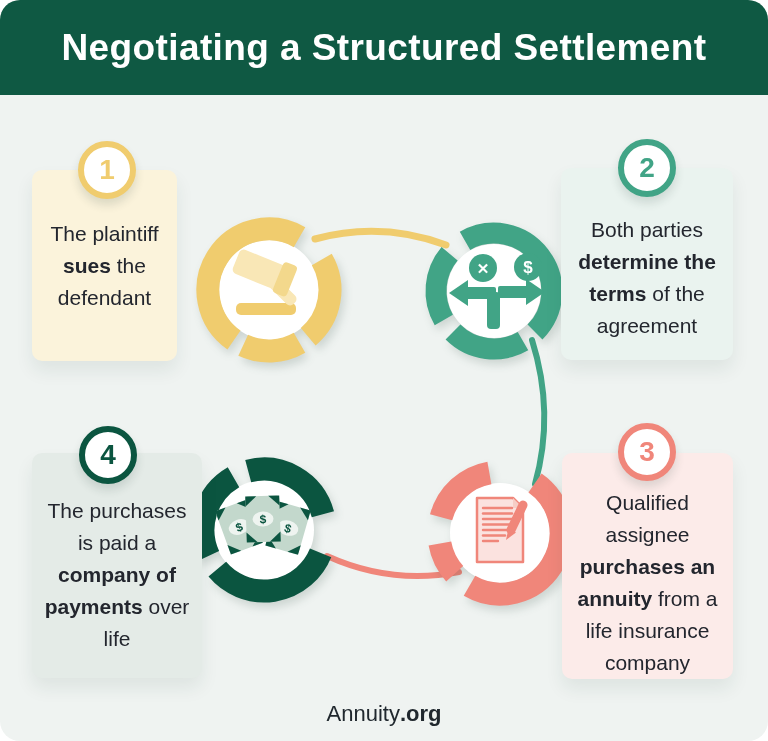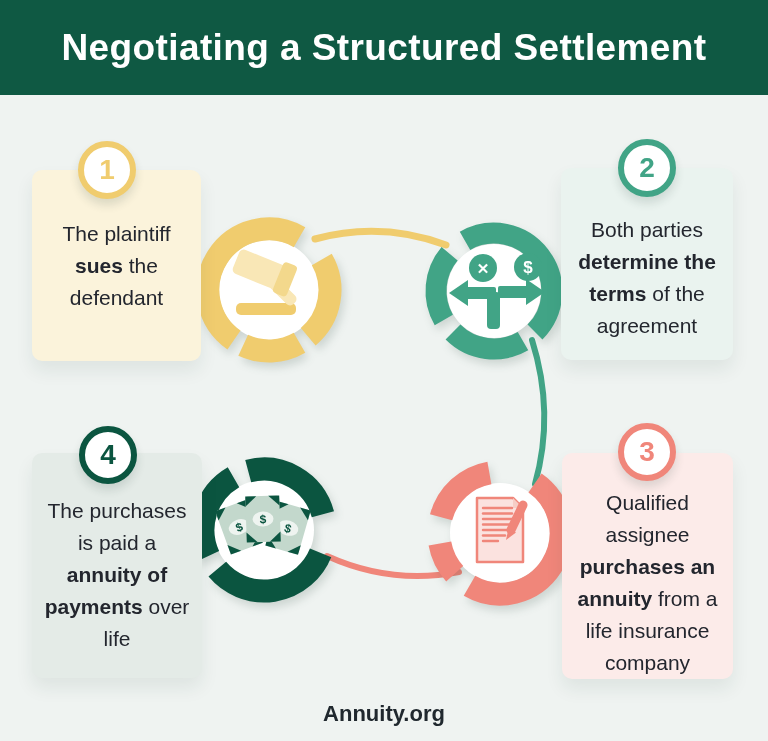--- a/index.html
+++ b/index.html
@@ -1,20 +1,21 @@
 <!DOCTYPE html>
 <html style="--page-bg: #EFF3F1; --header-bg: #0F5943; --text-dark: #23262E; --footer-text: #20282E; --step1-accent: #F0CC6E; --step1-card-bg: #FBF3DB; --step1-icon-light: #F9E7B6; --step1-icon-mid: #F3D88C; --step2-accent: #41A486; --step2-card-bg: #EAF3EF; --step3-accent: #F0867A; --step3-card-bg: #FCEBE9; --step3-paper: #FBE2DF; --step3-fold: #F7CDC6; --step4-accent: #0B5540; --step4-card-bg: #E4EBE7; --bill-bg: #C3D8CC; --bill-oval: #EEF4F0;"><head>
 <meta charset="utf-8">
 <style>
   html,body{margin:0;padding:0;background:#fff;}
   .stage{
     position:relative;width:768px;height:741px;overflow:hidden;
     background:var(--page-bg,#EFF3F1);
     font-family:"Liberation Sans",sans-serif;
     color:var(--text-dark,#23262E);
+    border-radius:20px;
   }
   
   .header{
     position:absolute;top:0;left:0;width:768px;height:95px;
     background:var(--header-bg,#0F5943);
     display:flex;align-items:center;justify-content:center;
   }
   .header h1{
     margin:0;color:#fff;font-size:37px;font-weight:700;letter-spacing:.4px;
   }
@@ -47,40 +48,40 @@
   .mini-glyph{font-family:"Liberation Sans",sans-serif;font-weight:700;font-size:15px;fill:#fff;text-anchor:middle;}
   .mini-glyph.dollar{font-size:17px;}
   
   .card{
     position:absolute;z-index:2;box-sizing:border-box;border-radius:10px;
     text-align:center;font-size:21px;line-height:32px;
     box-shadow:0 10px 18px rgba(30,60,50,.08);
     padding-left:12px;padding-right:12px;
   }
   .card b{font-weight:700;}
-  .card1{left:32px;top:170px;width:169px;height:191px;background:var(--step1-card-bg,#FBF3DB);padding-top:48px;}
+  .card1{left:32px;top:170px;width:145px;height:191px;background:var(--step1-card-bg,#FBF3DB);padding-top:48px;}
   .card2{left:561px;top:168px;width:172px;height:192px;background:var(--step2-card-bg,#EAF3EF);padding-top:46px;}
   .card3{left:562px;top:453px;width:171px;height:226px;background:var(--step3-card-bg,#FCEBE9);padding-top:34px;}
   .card4{left:32px;top:453px;width:170px;height:225px;background:var(--step4-card-bg,#E4EBE7);padding-top:42px;}
   
   .badge{
     position:absolute;z-index:3;box-sizing:border-box;width:58px;height:58px;border-radius:50%;
     background:#fff;border:6px solid;display:flex;align-items:center;justify-content:center;
     font-size:28px;font-weight:700;box-shadow:0 6px 10px rgba(30,60,50,.14);
   }
   .badge1{left:78px;top:141px;border-color:var(--step1-accent,#F0CC6E);color:var(--step1-accent,#F0CC6E);}
   .badge2{left:618px;top:139px;border-color:var(--step2-accent,#41A486);color:var(--step2-accent,#41A486);}
   .badge3{left:618px;top:423px;border-color:var(--step3-accent,#F0867A);color:var(--step3-accent,#F0867A);}
   .badge4{left:79px;top:426px;border-color:var(--step4-accent,#0B5540);color:var(--step4-accent,#0B5540);}
   
   .footer{
     position:absolute;z-index:2;left:0;top:701px;width:768px;text-align:center;
     font-size:22px;color:var(--footer-text,#20282E);
   }
-  .footer .brand-bold{font-weight:700;}
+  .footer .brand-bold{font-weight:400;}
   .footer .brand-suffix{font-weight:700;}
 </style>
 </head>
 <body>
 
 <div class="stage">
 
   <div class="header">
     <h1>Negotiating a Structured Settlement</h1>
   </div>
@@ -169,21 +170,21 @@
   <div class="card card1">
     <span>The plaintiff </span><b>sues</b><span> the defendant</span>
   </div>
   <div class="card card3">
     <span>Qualified assignee </span><b>purchases an annuity</b><span> from a life insurance company</span>
   </div>
   <div class="card card2">
     <span>Both parties </span><b>determine the terms</b><span> of the agreement</span>
   </div>
   <div class="card card4">
-    <span>The purchases is paid a </span><b>annuity of payments</b><span> over life</span>
+    <span>The purchases is paid a </span><b>company of payments</b><span> over life</span>
   </div>
 
   <div class="badge badge1">
       <span>1</span>
     </div>
   <div class="badge badge2">
       <span>2</span>
     </div>
   <div class="badge badge3">
       <span>3</span>

